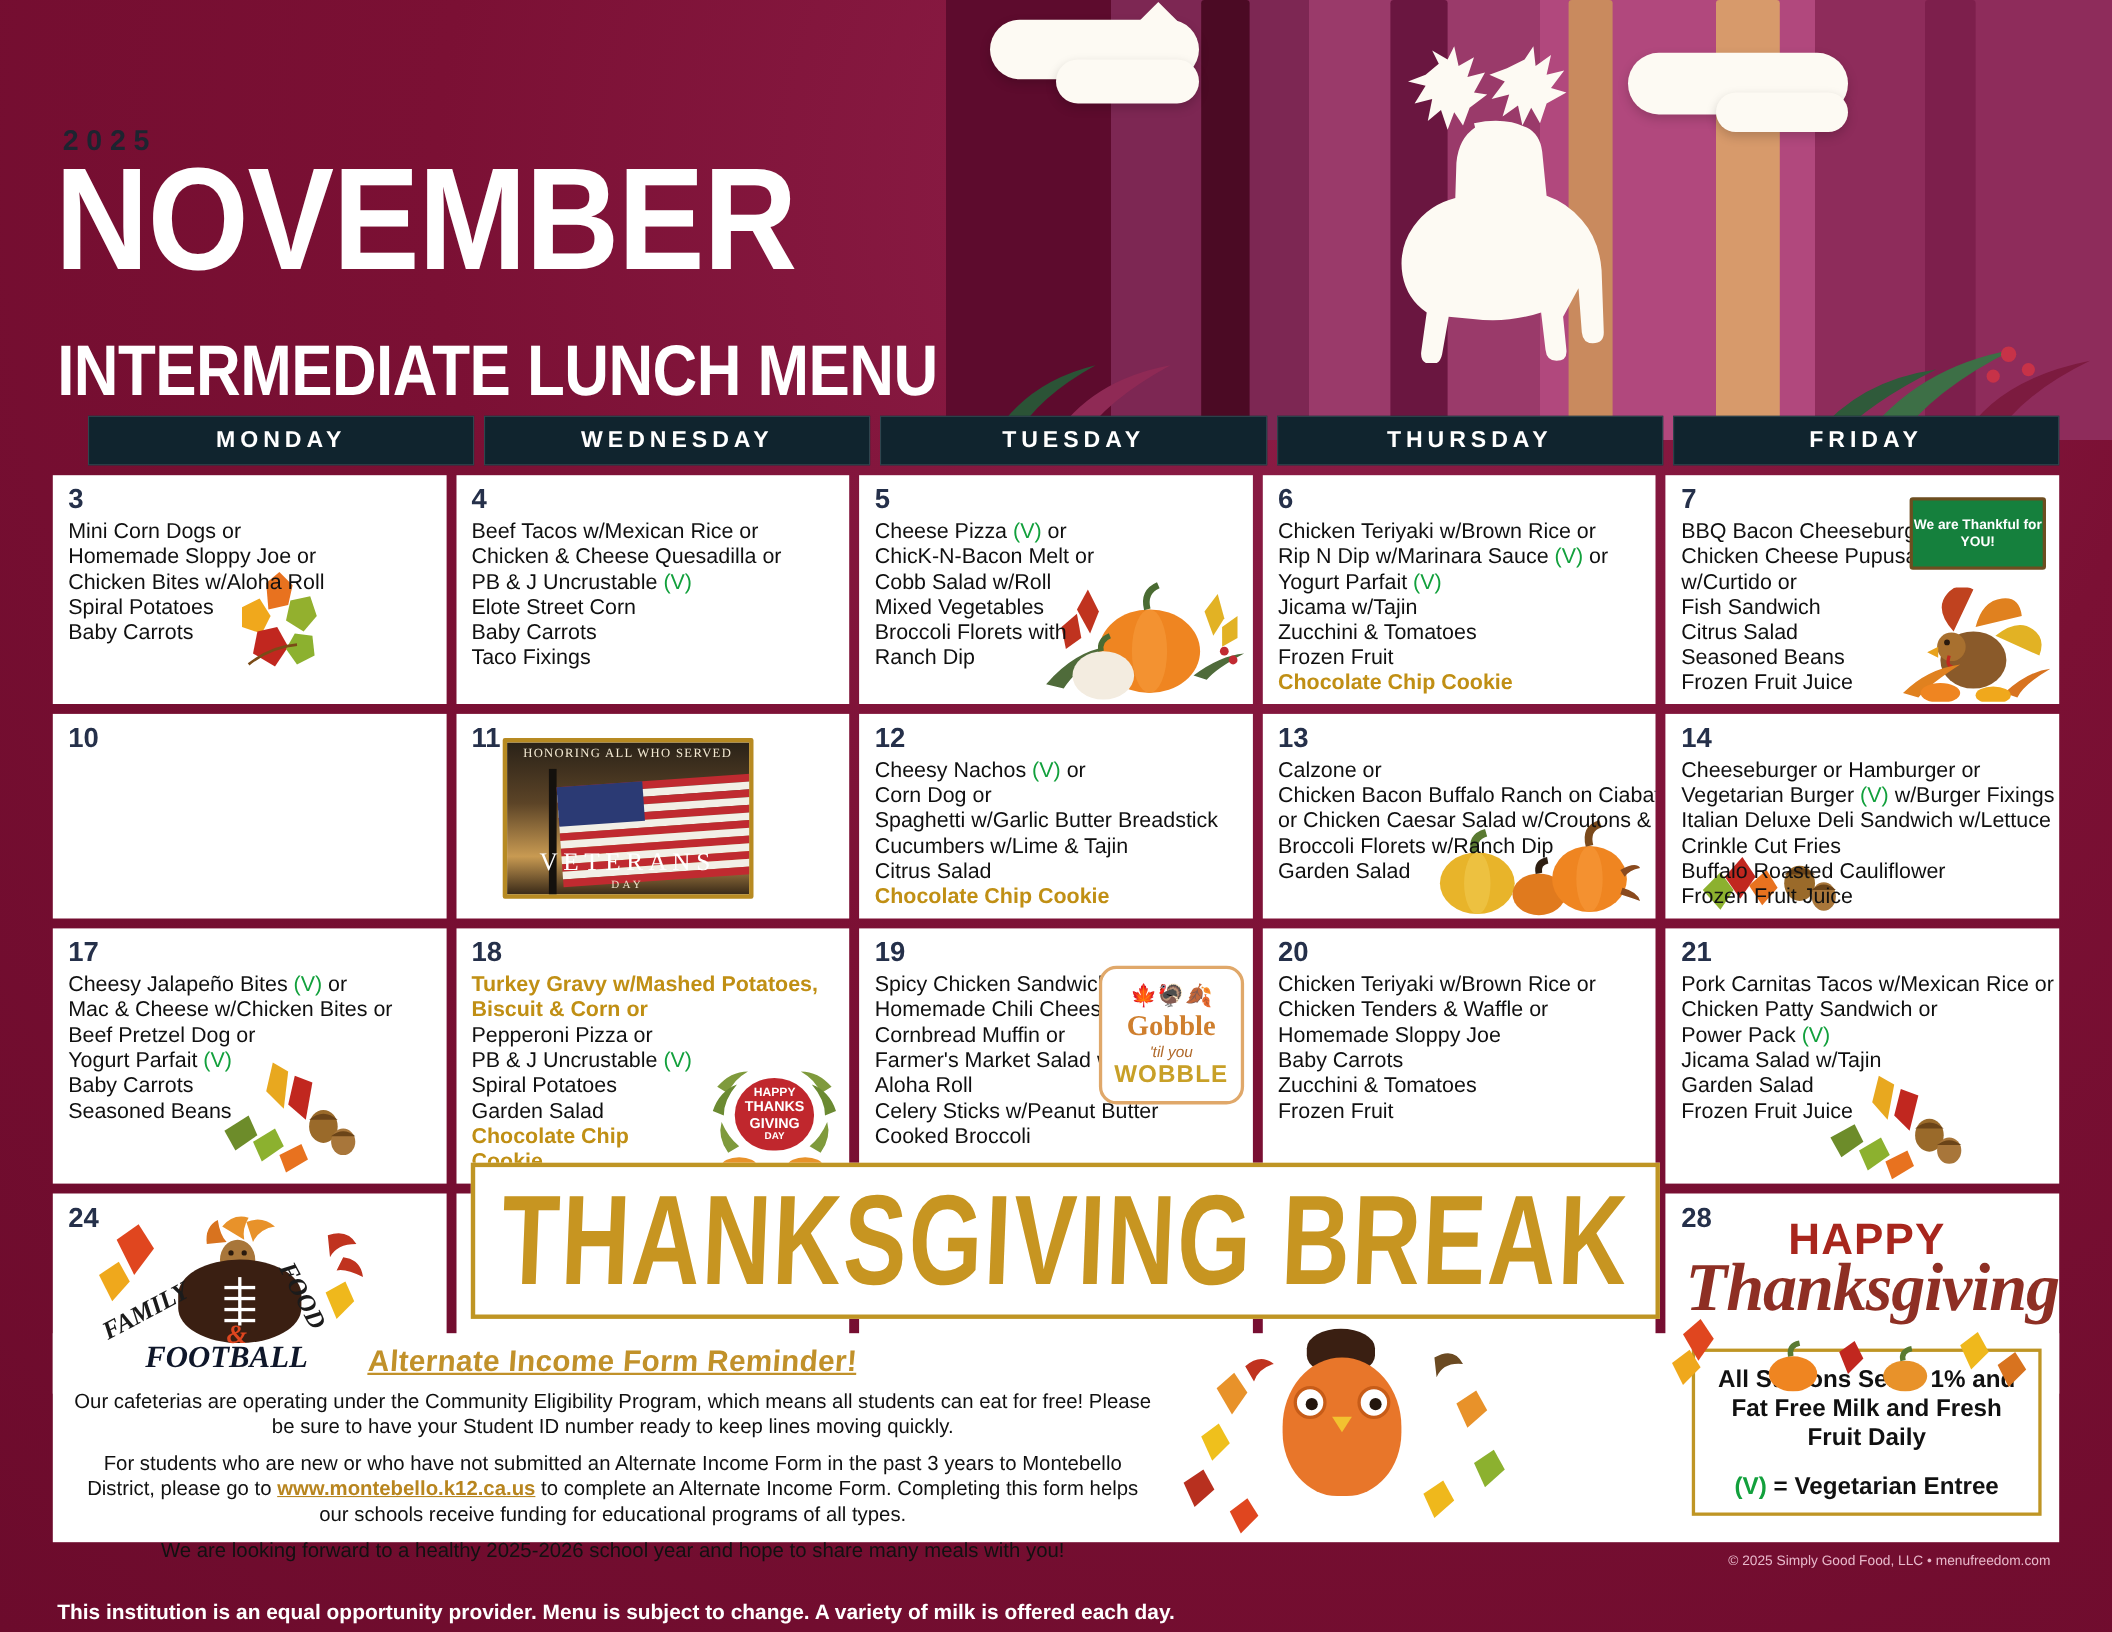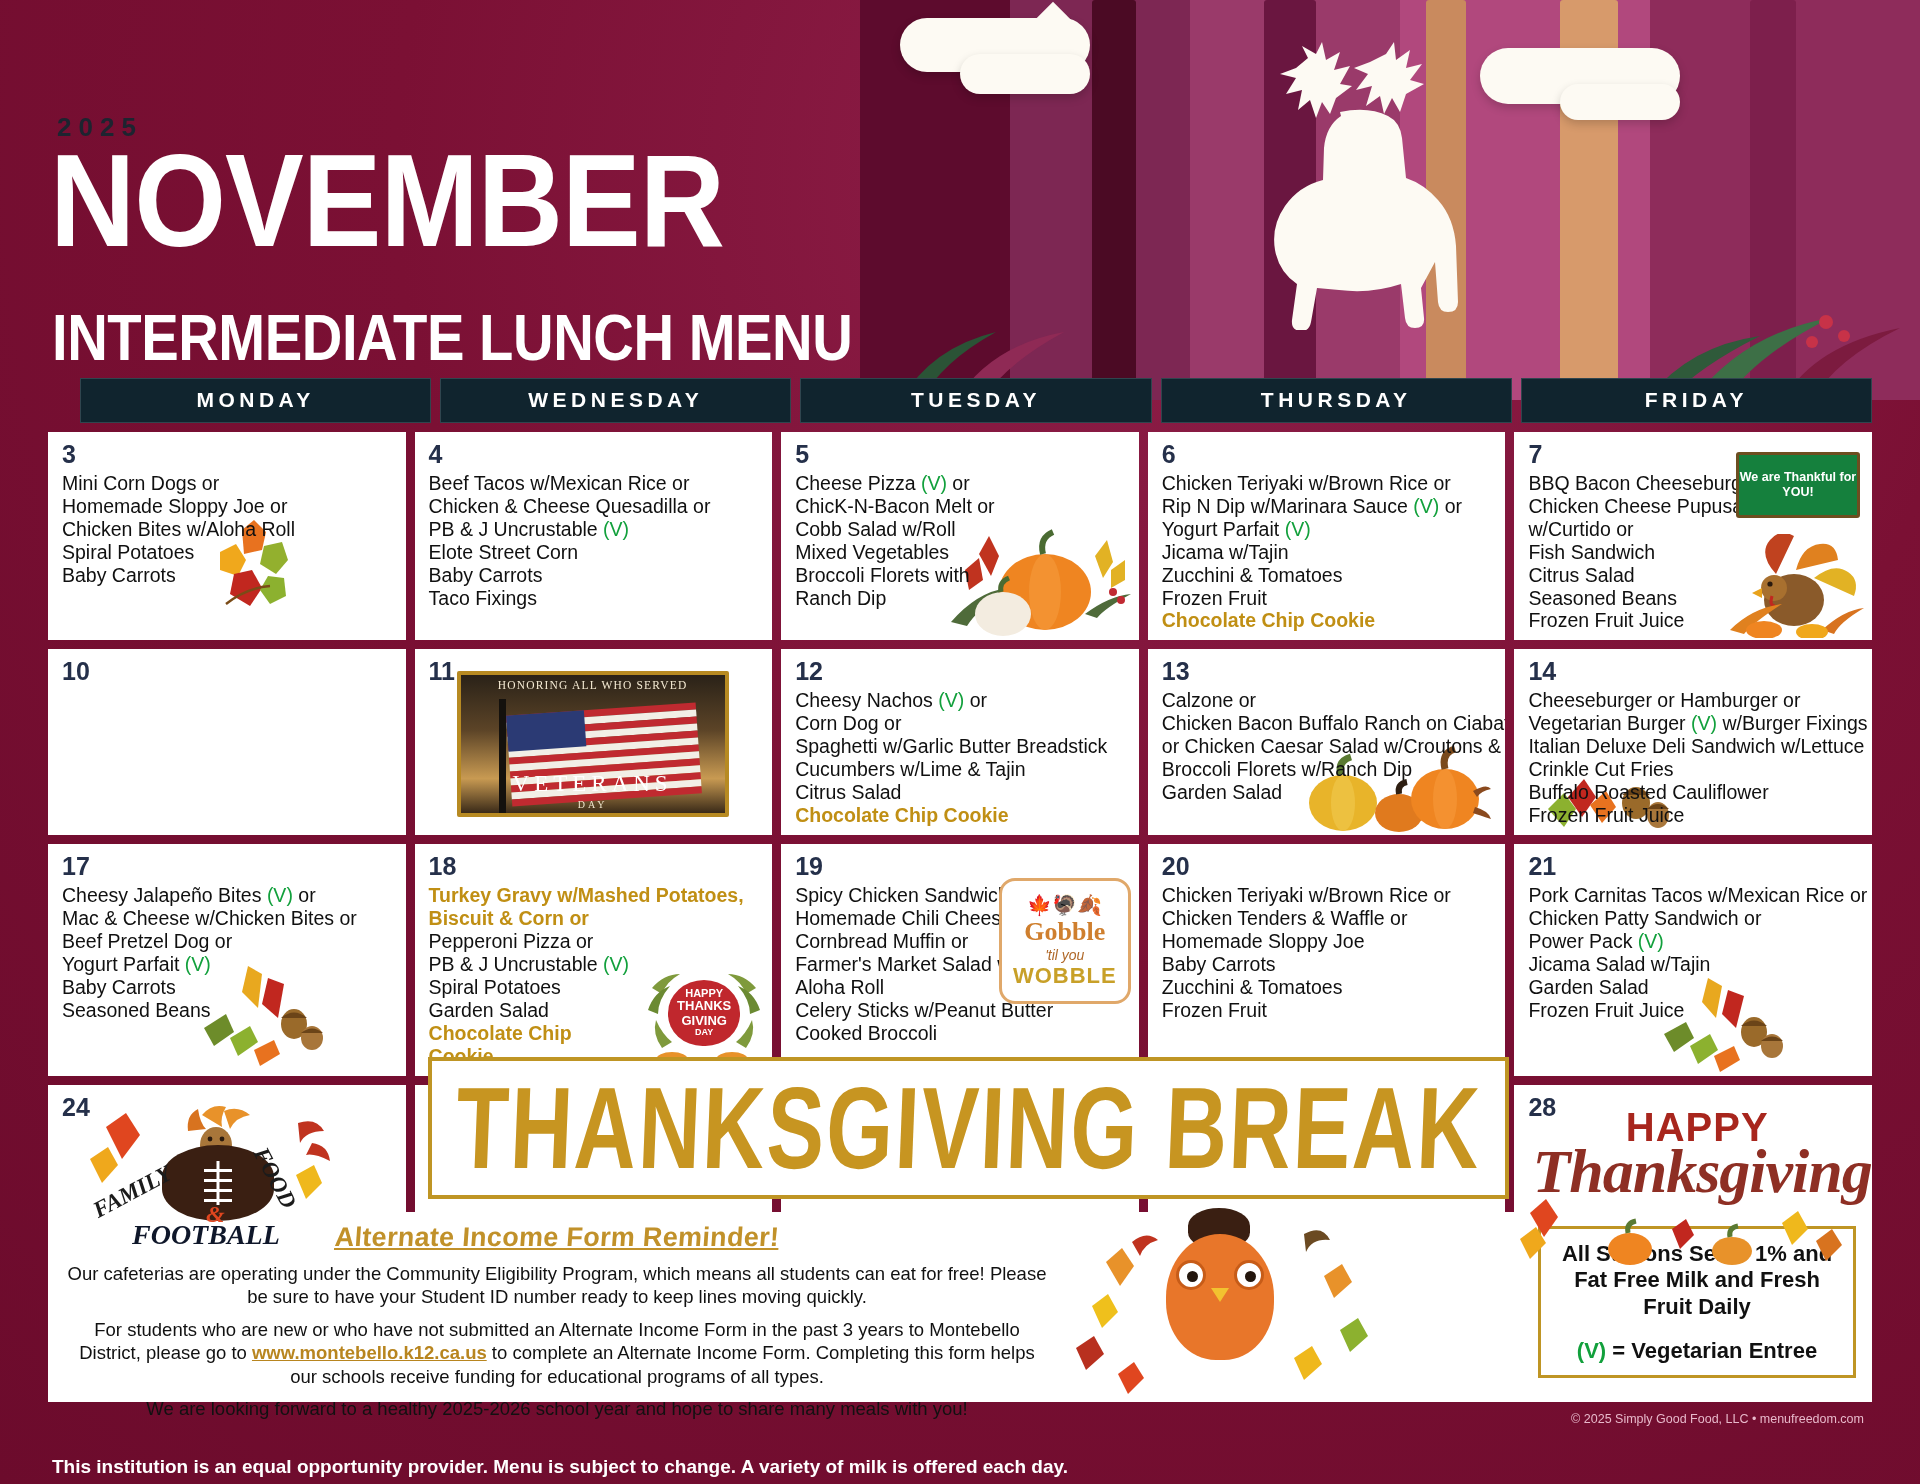--- a/index.html
+++ b/index.html
@@ -104,21 +104,21 @@
     left: 58px; top: 32px; width: 242px; height: 132px;
     border: 4px solid #8d1b26;
     background: radial-gradient(circle at 50% 70%, #fdf3c4 0%, #f8e58f 50%, #f2d96a 100%);
   }
   .nsbox .nstext {
     position: absolute; left: 26px; bottom: 12px;
     font-family: "Liberation Serif", serif; font-style: italic;
     font-size: 36px; color: #5e2010; font-weight: 700;
   }
   .vetbox {
-    left: 42px; top: 22px; width: 272px; height: 146px;
+    left: 42px; top: 22px; width: 228px; height: 146px;
     border: 4px solid #b78a22;
     background: linear-gradient(#2a2218 0%, #5c4427 40%, #c89a52 75%, #3a2a18 100%);
   }
   .vetbox .vtop {
     position: absolute; top: 4px; left: 0; right: 0; text-align: center;
     font-family: "Liberation Serif", serif; font-size: 11.5px; color: #f4ead3;
     letter-spacing: 1.2px;
   }
   .vetbox .vbot {
     position: absolute; bottom: 16px; left: 0; right: 0; text-align: center;

